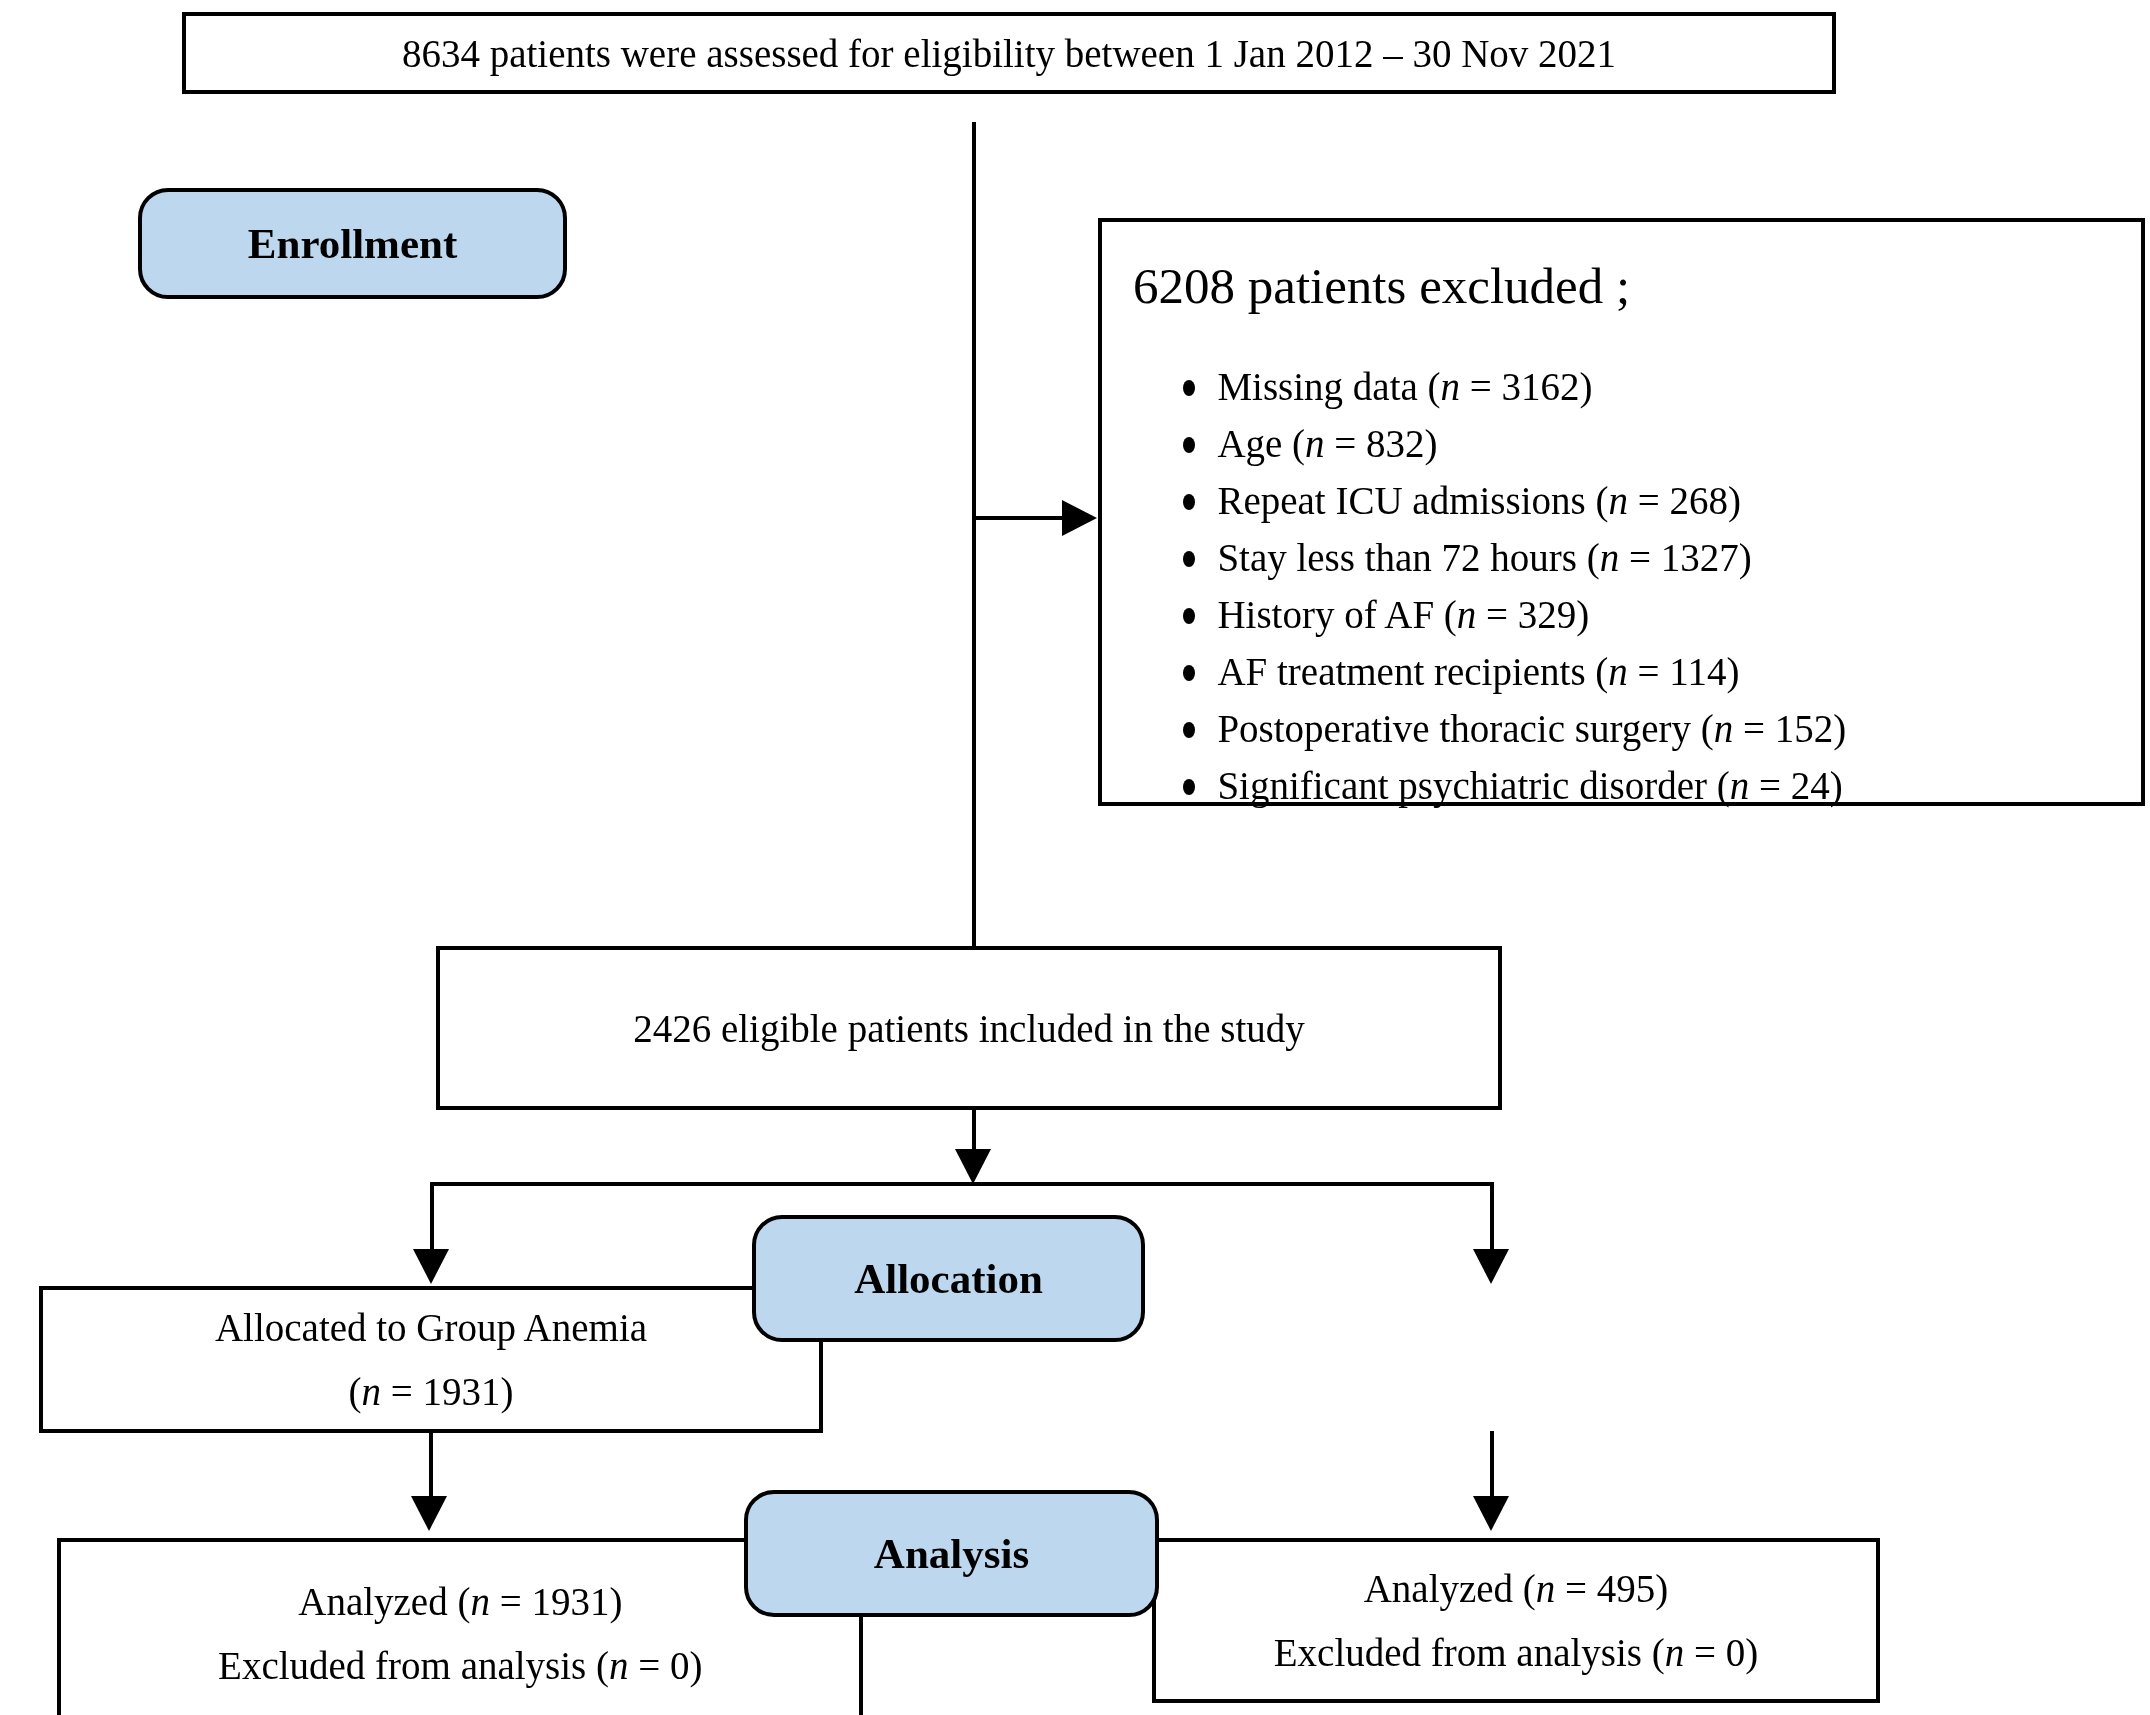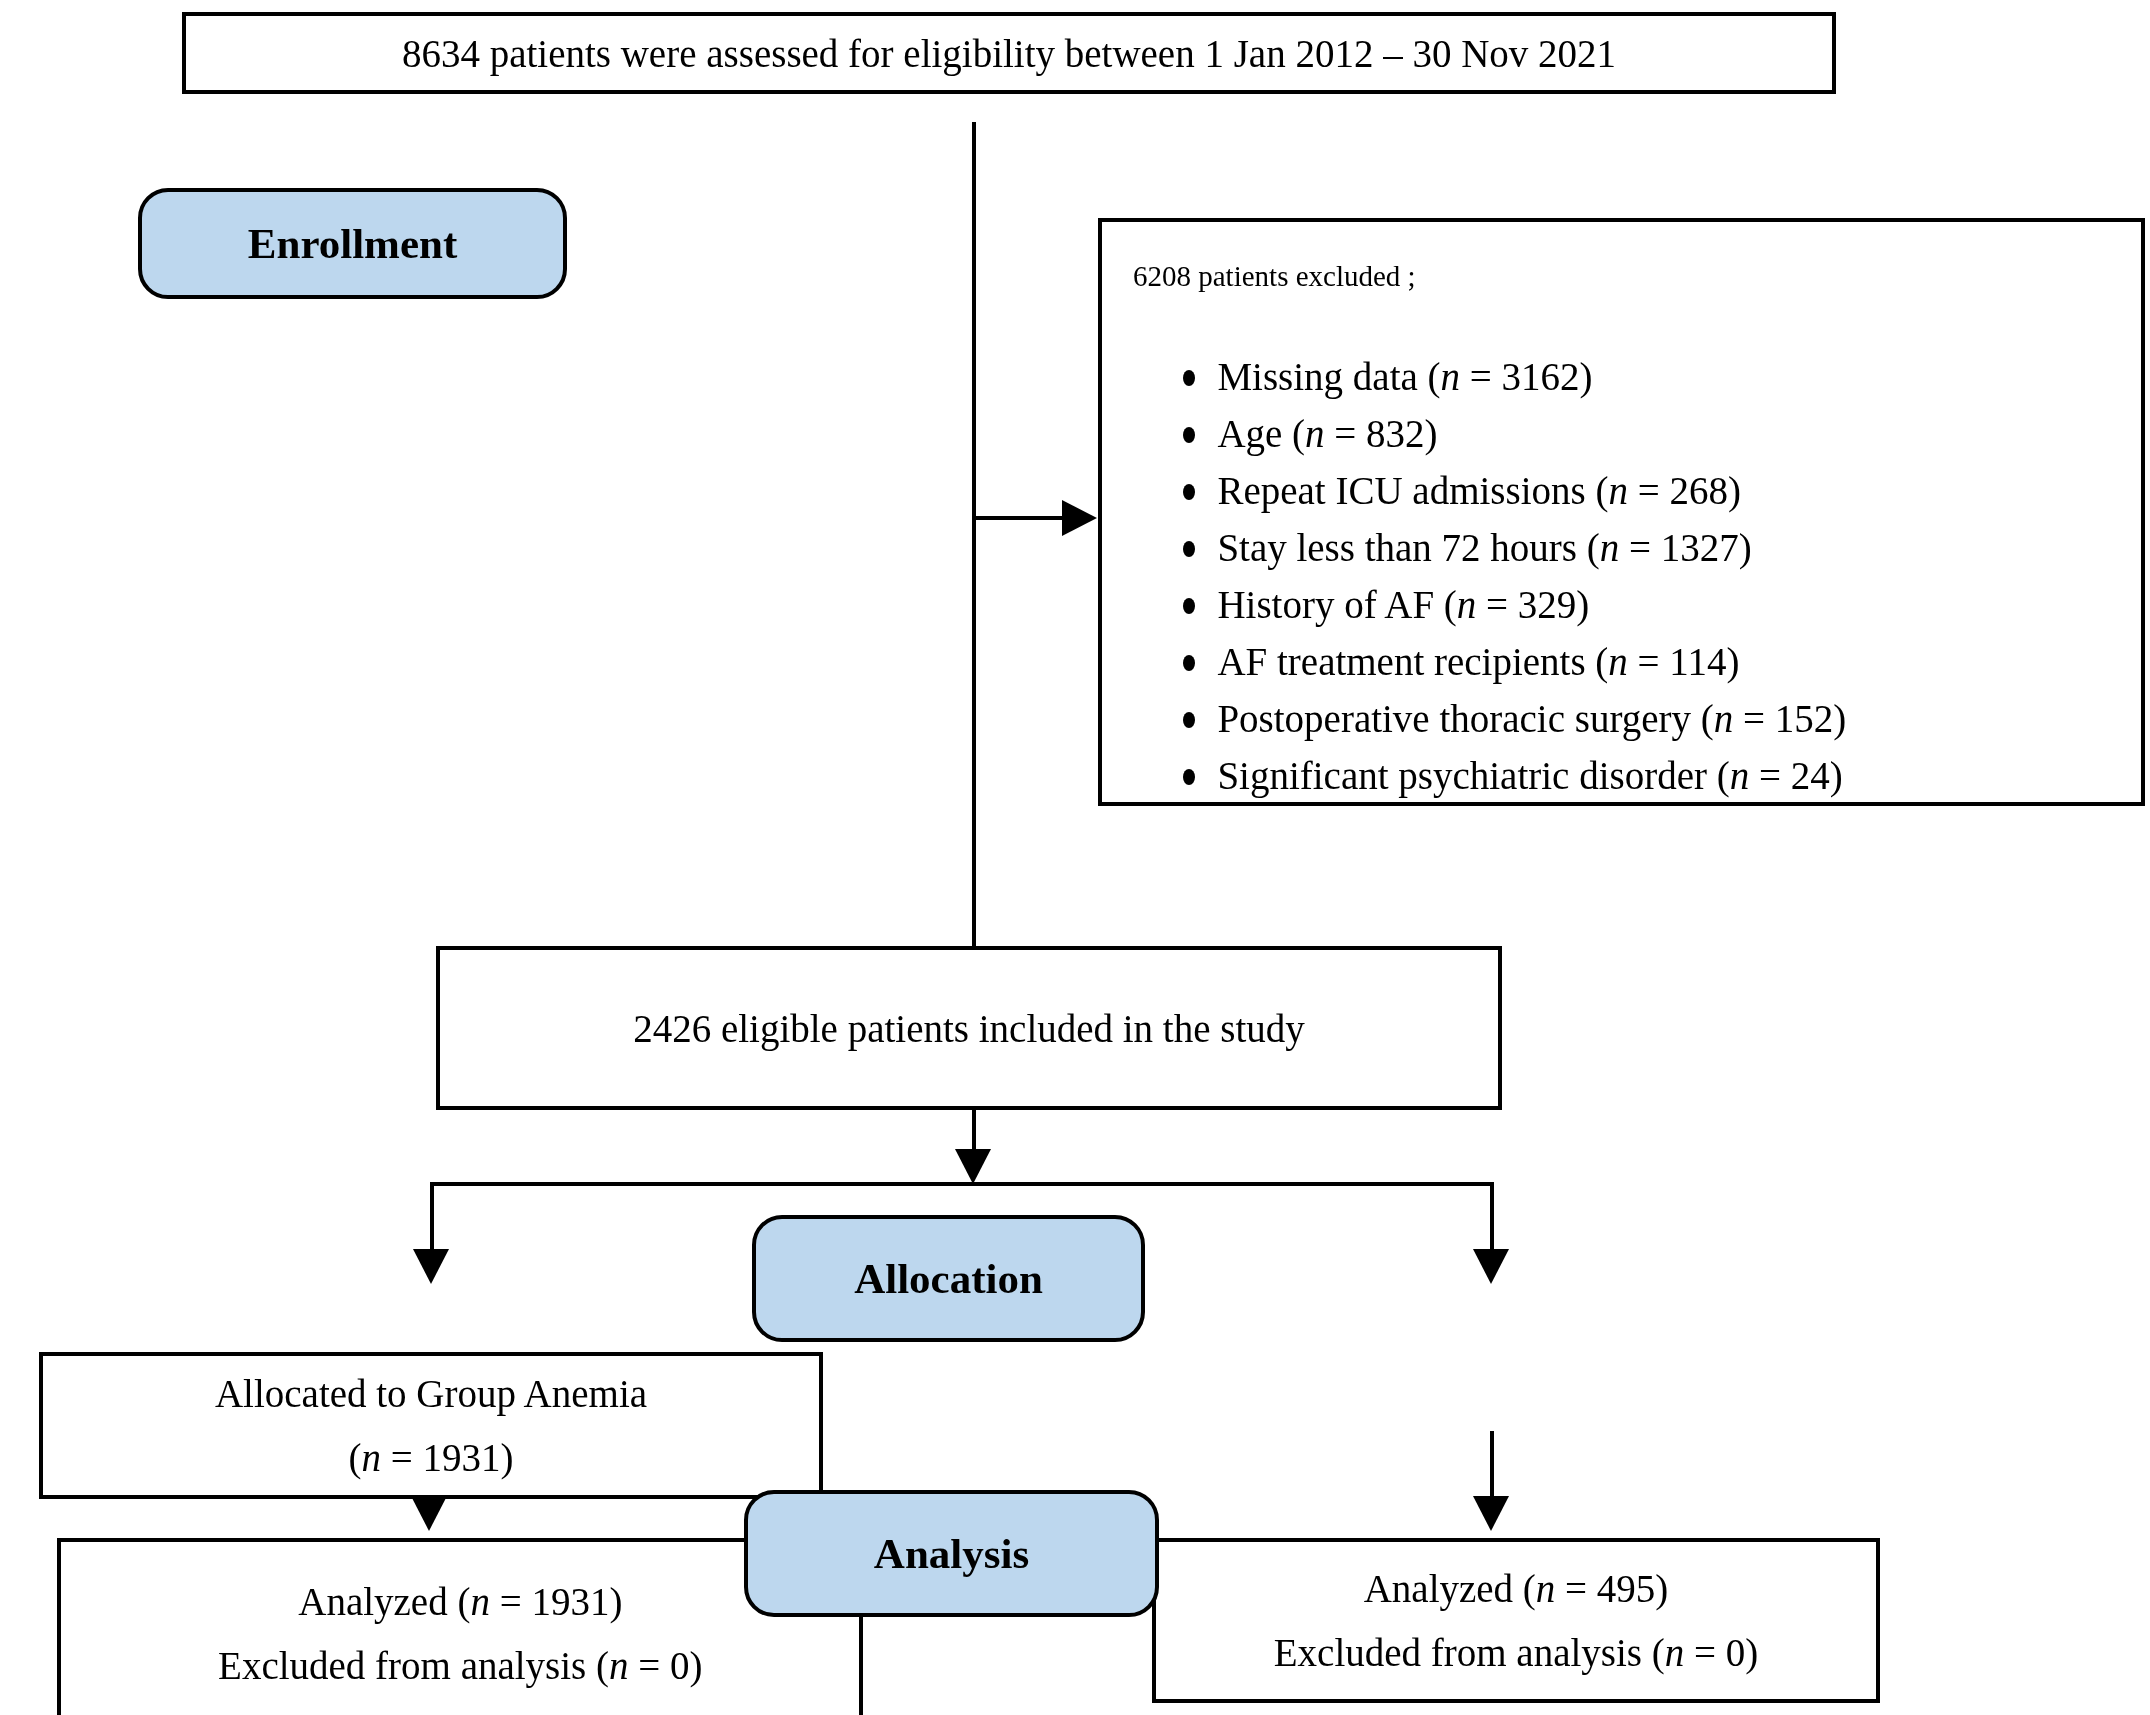--- a/index.html
+++ b/index.html
@@ -50,21 +50,21 @@
   }
   .arrowhead-right {
     position: absolute; width: 0; height: 0;
     border-top: 18.7px solid transparent;
     border-bottom: 18.7px solid transparent;
     border-left: 35px solid #000;
     z-index: 1;
   }
   
   .excl-inner { width: 100%; height: 100%; box-sizing: border-box; padding: 21px 21px 0 31px; text-align: left; }
-  .excl-title { font-size: 29px; line-height: 58px; margin: 4px 0 0 0; }
+  .excl-title { font-size: 51px; line-height: 58px; margin: 14px 0 0 0; }
   ul.excl-list { list-style: none; margin: 43px 0 0 0; padding: 0; }
   ul.excl-list li { display: flex; align-items: baseline; font-size: 39px; line-height: 57px; padding-left: 50px; }
   .bullet-dot {
     flex: 0 0 auto;
     width: 12.4px; height: 16.6px;
     border-radius: 50% / 50%;
     background: #000;
     margin-right: 22px;
     align-self: center;
     margin-top: 2.8px;
@@ -137,21 +137,21 @@
   <div class="line" style="left:972px; top:1074px; width:3.5px; height:80px;"></div>
   <div class="arrowhead-down" style="left:955px; top:1149px;"></div>
   <div class="line" style="left:431px; top:1182px; width:1063px; height:4.1px;"></div>
 
   <div class="line" style="left:430px; top:1182px; width:3.5px; height:69px;"></div>
   <div class="arrowhead-down" style="left:413px; top:1249px;"></div>
 
   <div class="line" style="left:1490px; top:1182px; width:3.5px; height:69px;"></div>
   <div class="arrowhead-down" style="left:1473px; top:1249px;"></div>
 
-  <div class="node two-line" style="left:39px; top:1352px; width:784px; height:147px;">
+  <div class="node two-line" style="left:39px; top:1286px; width:784px; height:147px;">
     <div>Allocated to Group Anemia</div>
     <div>(<i>n</i> = 1931)</div>
   </div>
 
   <div class="stage-badge" style="left: 752px; top: 1215px; width: 393px; height: 127px; background: rgb(189, 215, 238); font-family: Liberation Serif, serif;">
     <span>Allocation</span>
   </div>
 
   <div class="line" style="left:429px; top:1431px; width:3.5px; height:68px;"></div>
   <div class="arrowhead-down" style="left:411px; top:1496px;"></div>

